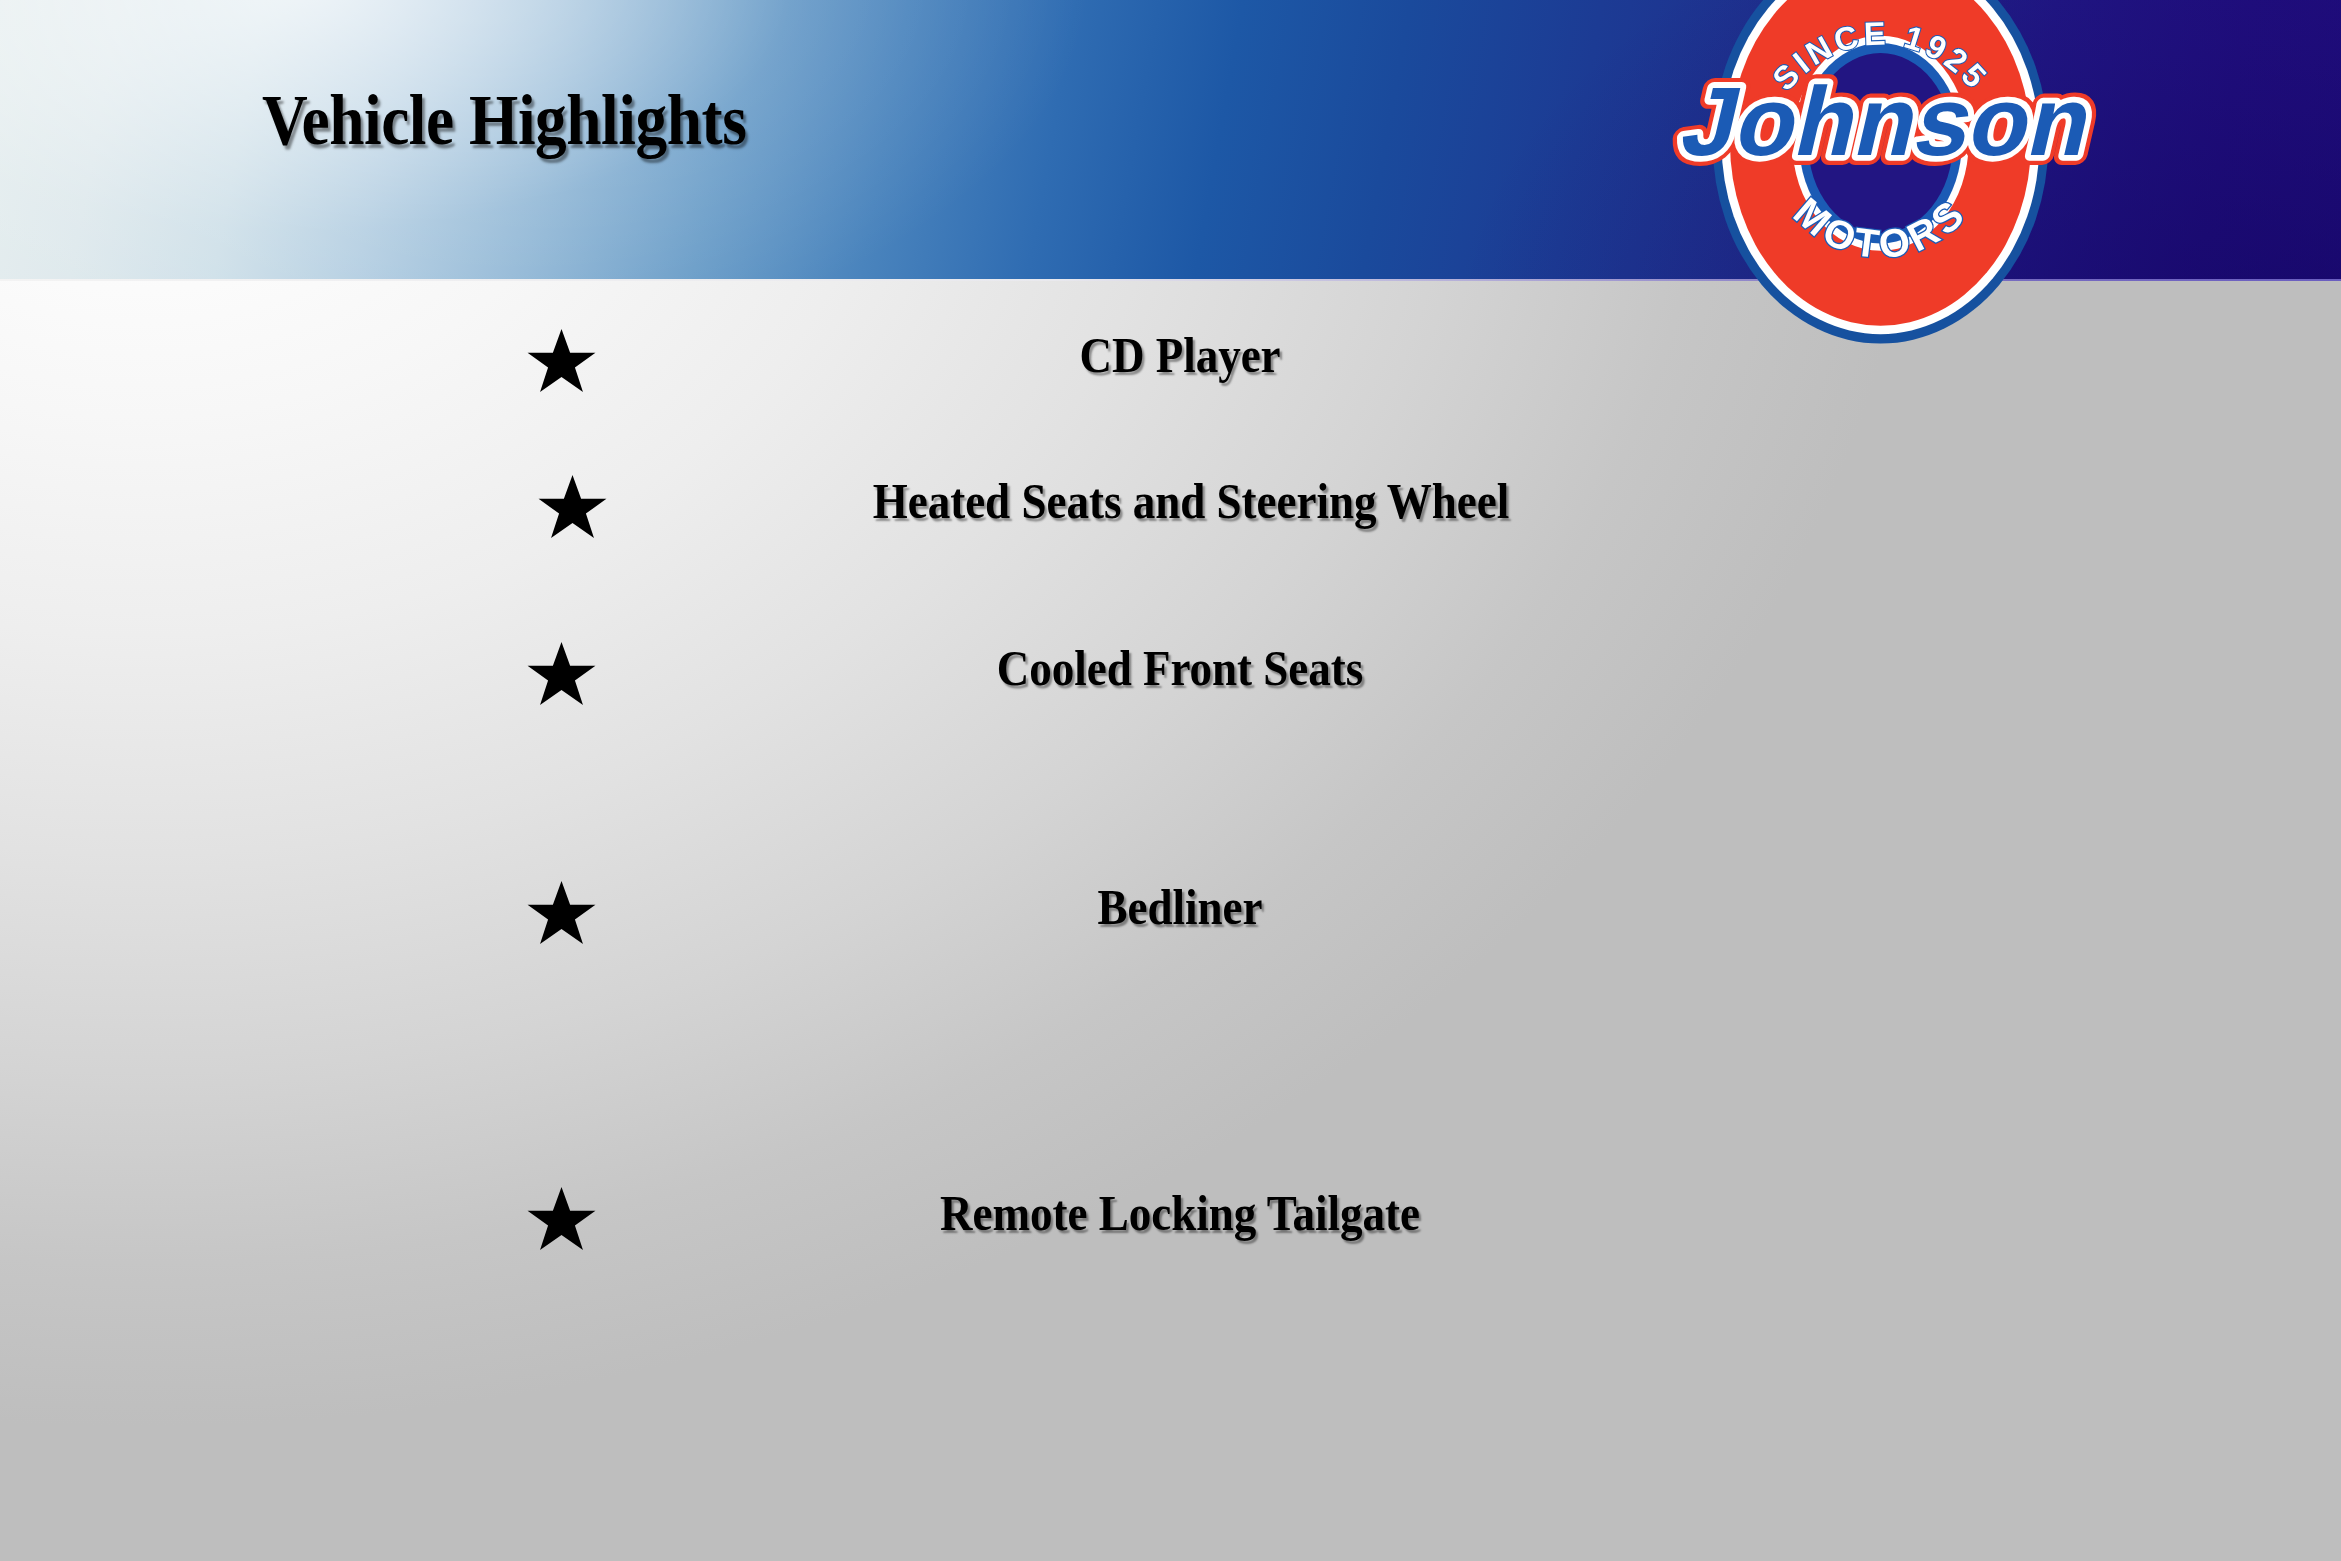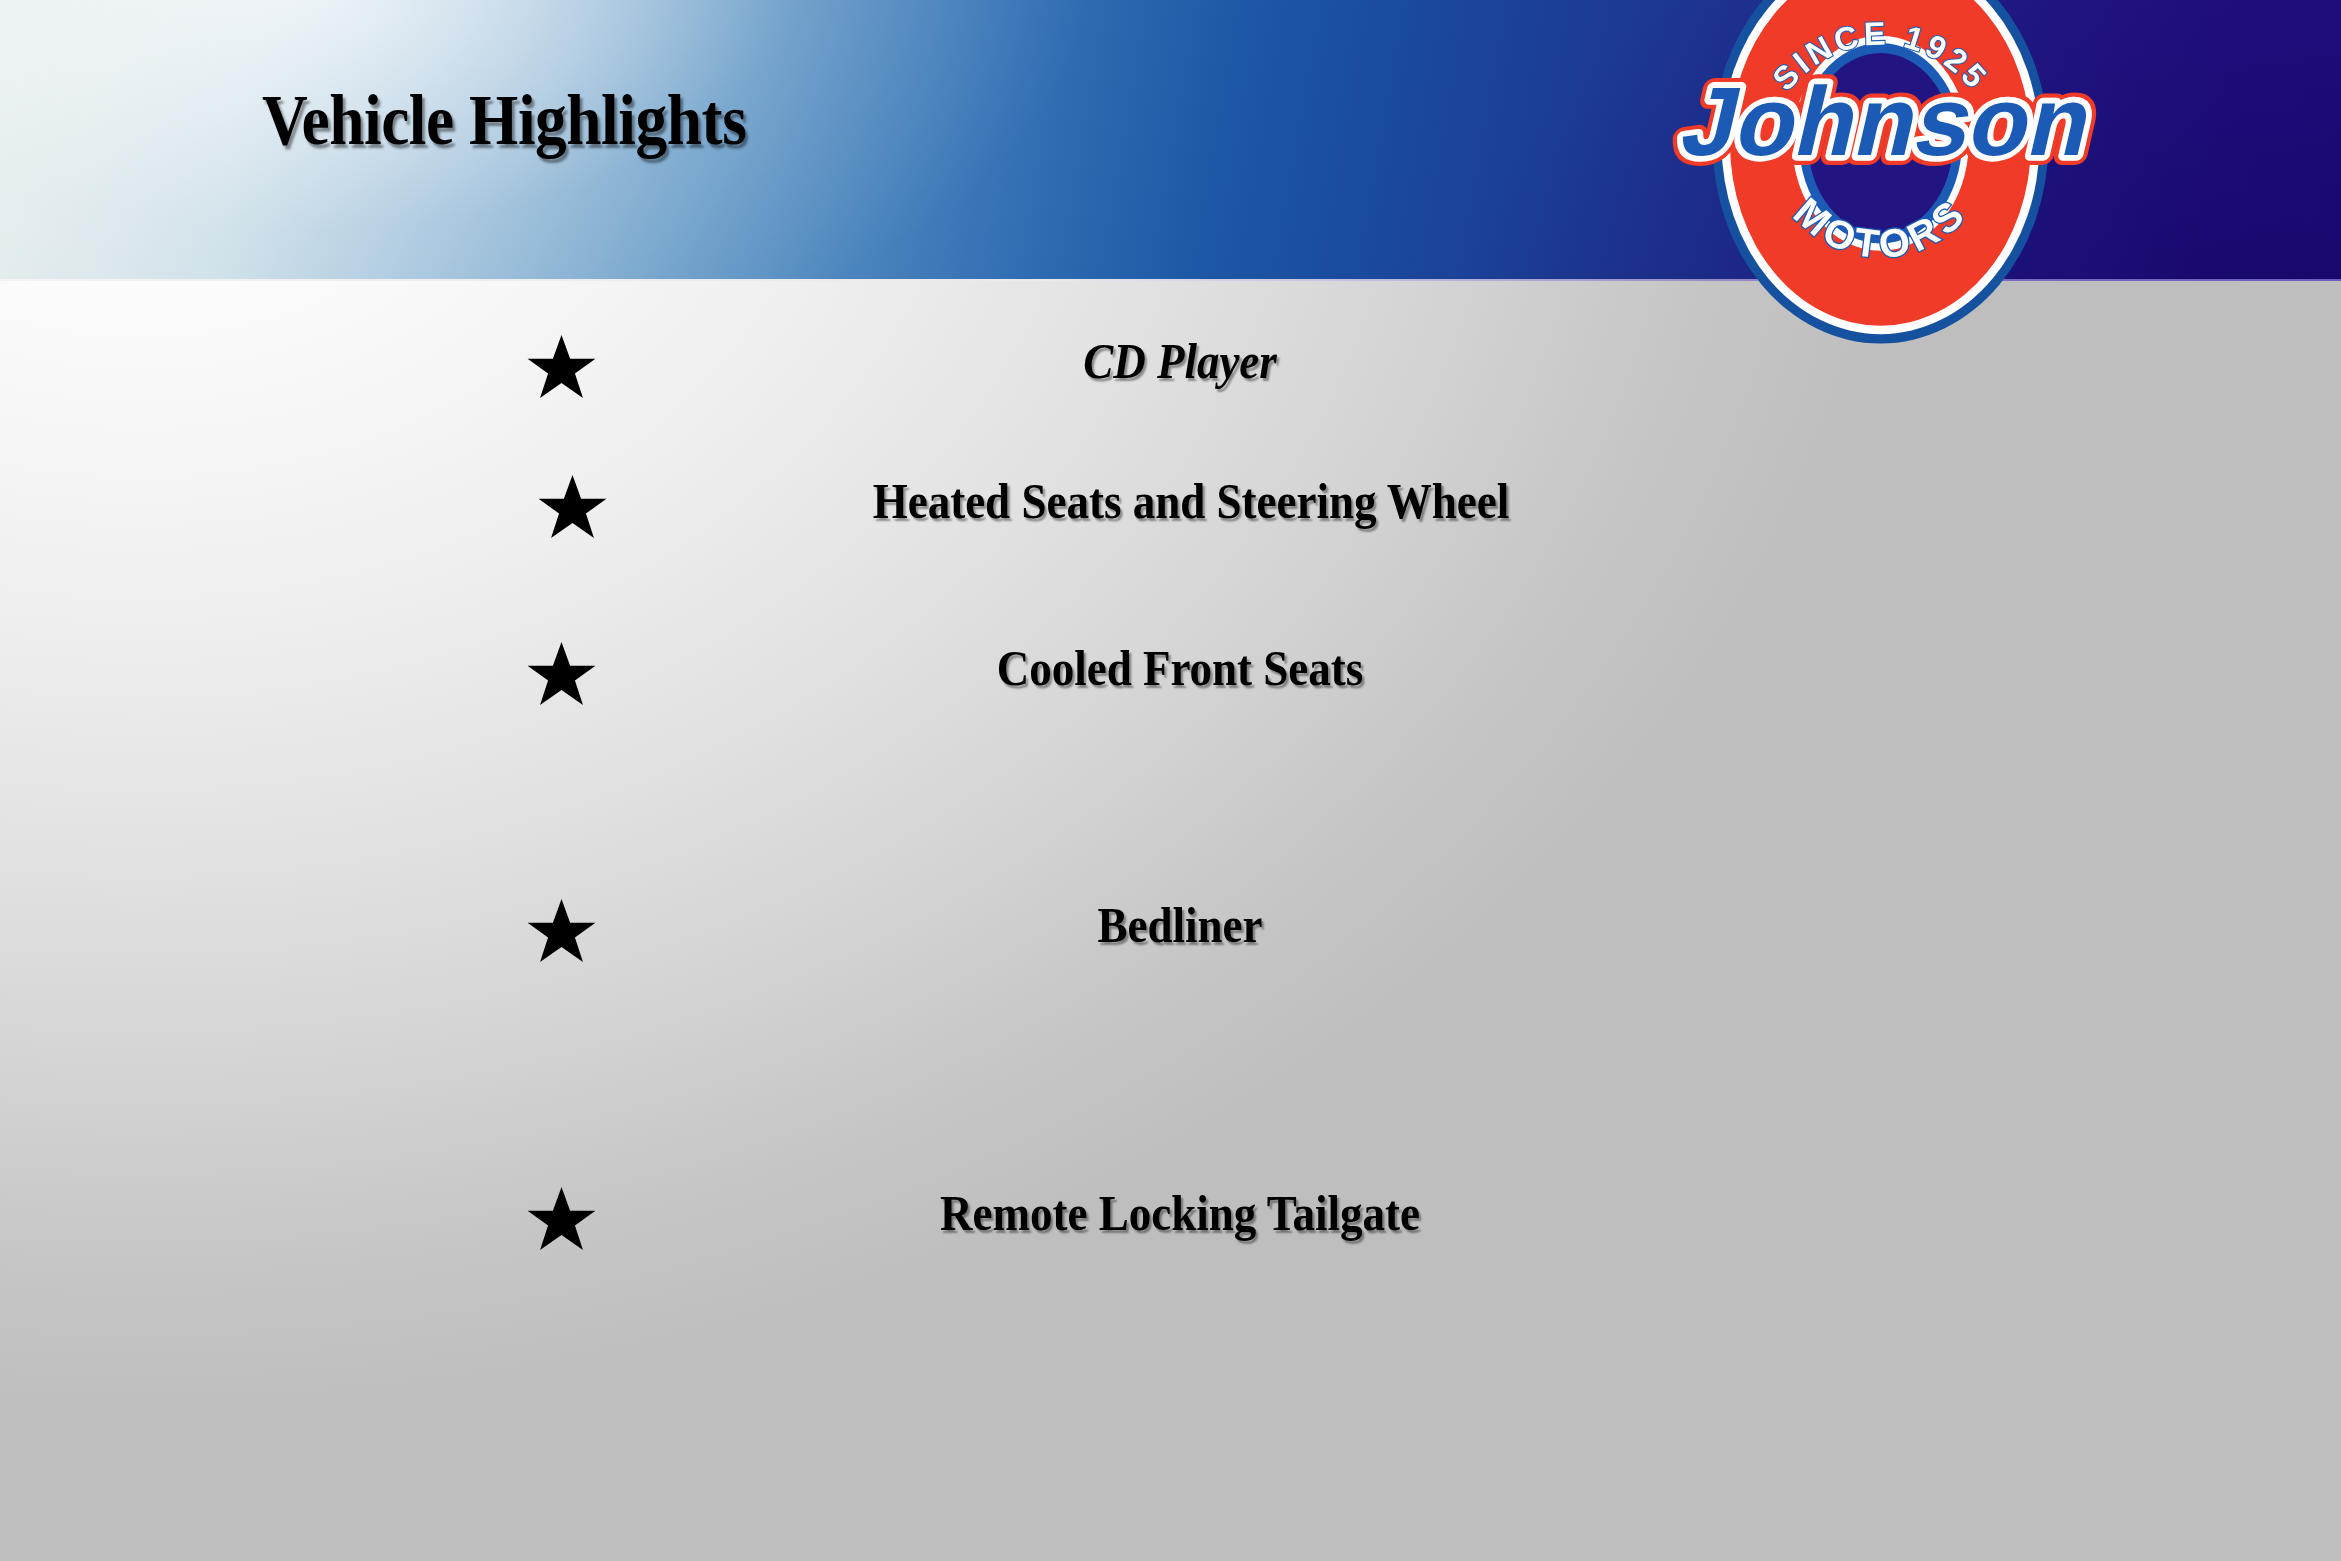--- a/index.html
+++ b/index.html
@@ -178,21 +178,21 @@
       <g transform="translate(388,312) skewX(-13)">
         <text x="0" y="0" text-anchor="middle" font-family="'Liberation Sans', sans-serif" font-size="186" font-weight="bold" fill="none" stroke="#ef3b28" stroke-width="38" stroke-linejoin="round">Johnson</text>
         <text x="0" y="0" text-anchor="middle" font-family="'Liberation Sans', sans-serif" font-size="186" font-weight="bold" fill="none" stroke="#ffffff" stroke-width="22" stroke-linejoin="round">Johnson</text>
         <text x="0" y="0" text-anchor="middle" font-family="'Liberation Sans', sans-serif" font-size="186" font-weight="bold" fill="#1b5bb5">Johnson</text>
       </g>
     </svg>
   </div>
 
   <div class="list">
 
-    <div class="row" style="top:52px;height:84px;font-style:italic;">
+    <div class="row" style="top:46px;height:84px;">
       <span class="star" style="top: 0px;">
         <svg viewBox="0 0 100 100">
             <polygon points="50,4 61.8,36.5 96.5,36.5 68.4,57.0 79.4,90.5 50,70 20.6,90.5 31.6,57.0 3.5,36.5 38.2,36.5" fill="#000"></polygon>
           </svg>
       </span>
       <span class="row-text" style="top: 0px;">CD Player</span>
     </div>
 
     <div class="row" style="top:192px;height:136px;margin-left:11px;">
       <span class="star" style="top: 0px;">
@@ -205,21 +205,21 @@
 
     <div class="row" style="top:331px;height:84px;margin-top:28px;">
       <span class="star" style="top: 0px;">
         <svg viewBox="0 0 100 100">
             <polygon points="50,4 61.8,36.5 96.5,36.5 68.4,57.0 79.4,90.5 50,70 20.6,90.5 31.6,57.0 3.5,36.5 38.2,36.5" fill="#000"></polygon>
           </svg>
       </span>
       <span class="row-text" style="top: 0px;">Cooled Front Seats</span>
     </div>
 
-    <div class="row" style="top:616px;height:84px;">
+    <div class="row" style="top:598px;height:84px;">
       <span class="star" style="top: 0px;">
         <svg viewBox="0 0 100 100">
             <polygon points="50,4 61.8,36.5 96.5,36.5 68.4,57.0 79.4,90.5 50,70 20.6,90.5 31.6,57.0 3.5,36.5 38.2,36.5" fill="#000"></polygon>
           </svg>
       </span>
       <span class="row-text" style="top: 0px;">Bedliner</span>
     </div>
 
     <div class="row" style="top:904px;height:84px;">
       <span class="star" style="top: 0px;">

